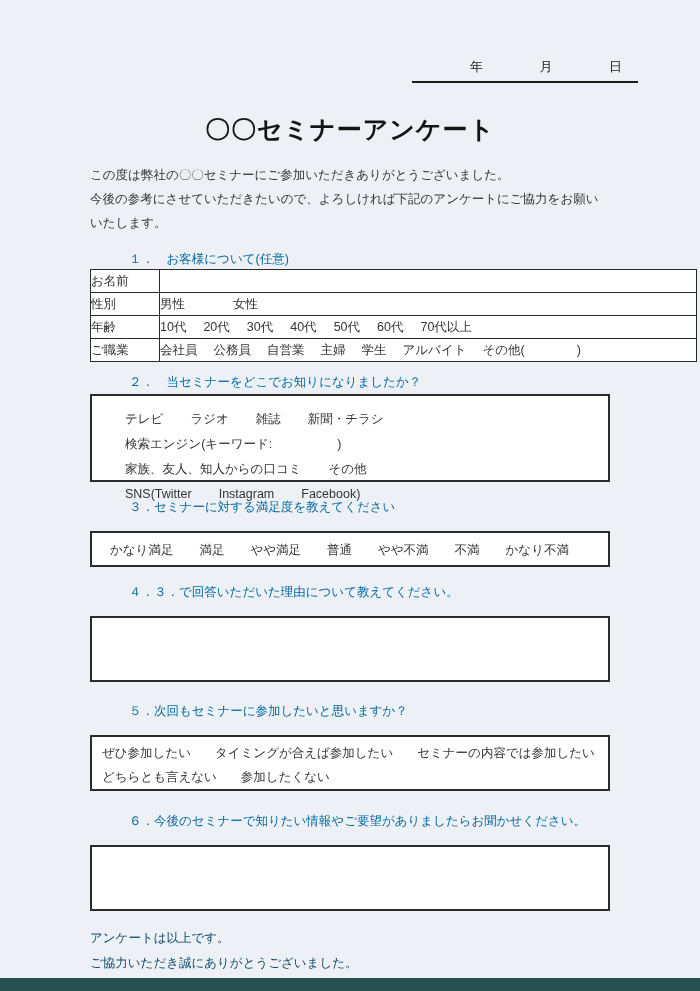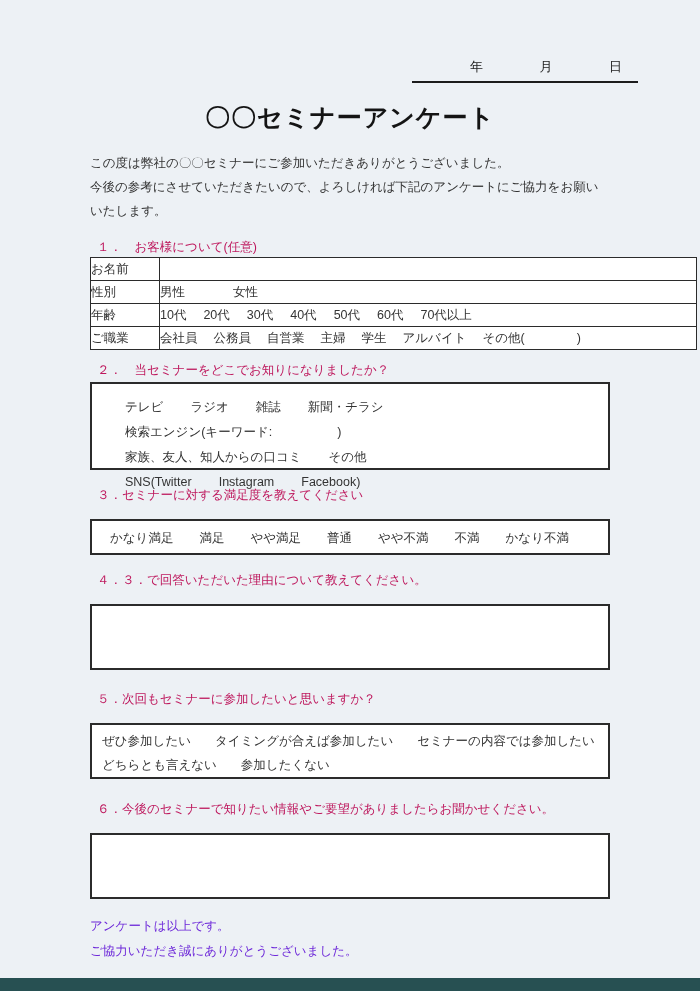--- a/index.html
+++ b/index.html
@@ -16,29 +16,29 @@
     font-size:12.5px;
   }
   
   .date-block{
     position:absolute;top:58px;left:412px;width:226px;
     border-bottom:2px solid #1c1c1c;
     display:flex;justify-content:space-between;
     padding:0 16px 5px 58px;box-sizing:border-box;
     font-size:13px;color:#222;
   }
-  .main{position:absolute;left:90px;top:0;width:520px;}
+  .main{position:absolute;left:90px;top:12px;width:520px;}
   .title{
     margin:100px 0 0 0;
     text-align:center;
     font-size:25px;line-height:34px;
     font-weight:bold;color:#141414;letter-spacing:1px;
   }
   .intro{margin-top:17px;line-height:24px;color:#333;}
-  .q-heading{margin-top:16px;line-height:16px;padding-left:7px;color:#be185d;}
+  .q-heading{margin-top:16px;line-height:16px;padding-left:7px;color:#0369a1;margin-left:32px;}
   .q-heading.tight{margin-top:12px;}
   .q-heading.m17{margin-top:17px;}
   .q-heading.m21{margin-top:21px;}
   .q-heading.m22{margin-top:22px;}
   
   table.cust{
     margin-top:2px;border-collapse:collapse;width:607px;background:#fff;
   }
   table.cust td{
     border:1.5px solid #2b2b2b;height:22px;
@@ -60,21 +60,21 @@
   .box6{height:66px;}
   
   .g17 .opt{margin-right:17px;}
   .g16 .opt{margin-right:16px;}
   .g27 .opt{margin-right:27px;}
   .g26 .opt{margin-right:26px;}
   .g24 .opt{margin-right:24px;}
   .opt.nogap{margin-right:0;}
   .sp{display:inline-block;height:1px;}
   .sp48{width:48px;} .sp52{width:52px;} .sp65{width:65px;}
-  .footer{margin-top:15px;line-height:25px;color:#6d28d9;}
+  .footer{margin-top:15px;line-height:25px;color:#0c4a6e;}
   .bottom-bar{
     position:absolute;left:0;bottom:0;width:700px;height:13px;
   }
 </style>
 </head>
 <body>
 
 <div class="page" style="background: rgb(237, 241, 245);">
 
   <div class="date-block">

